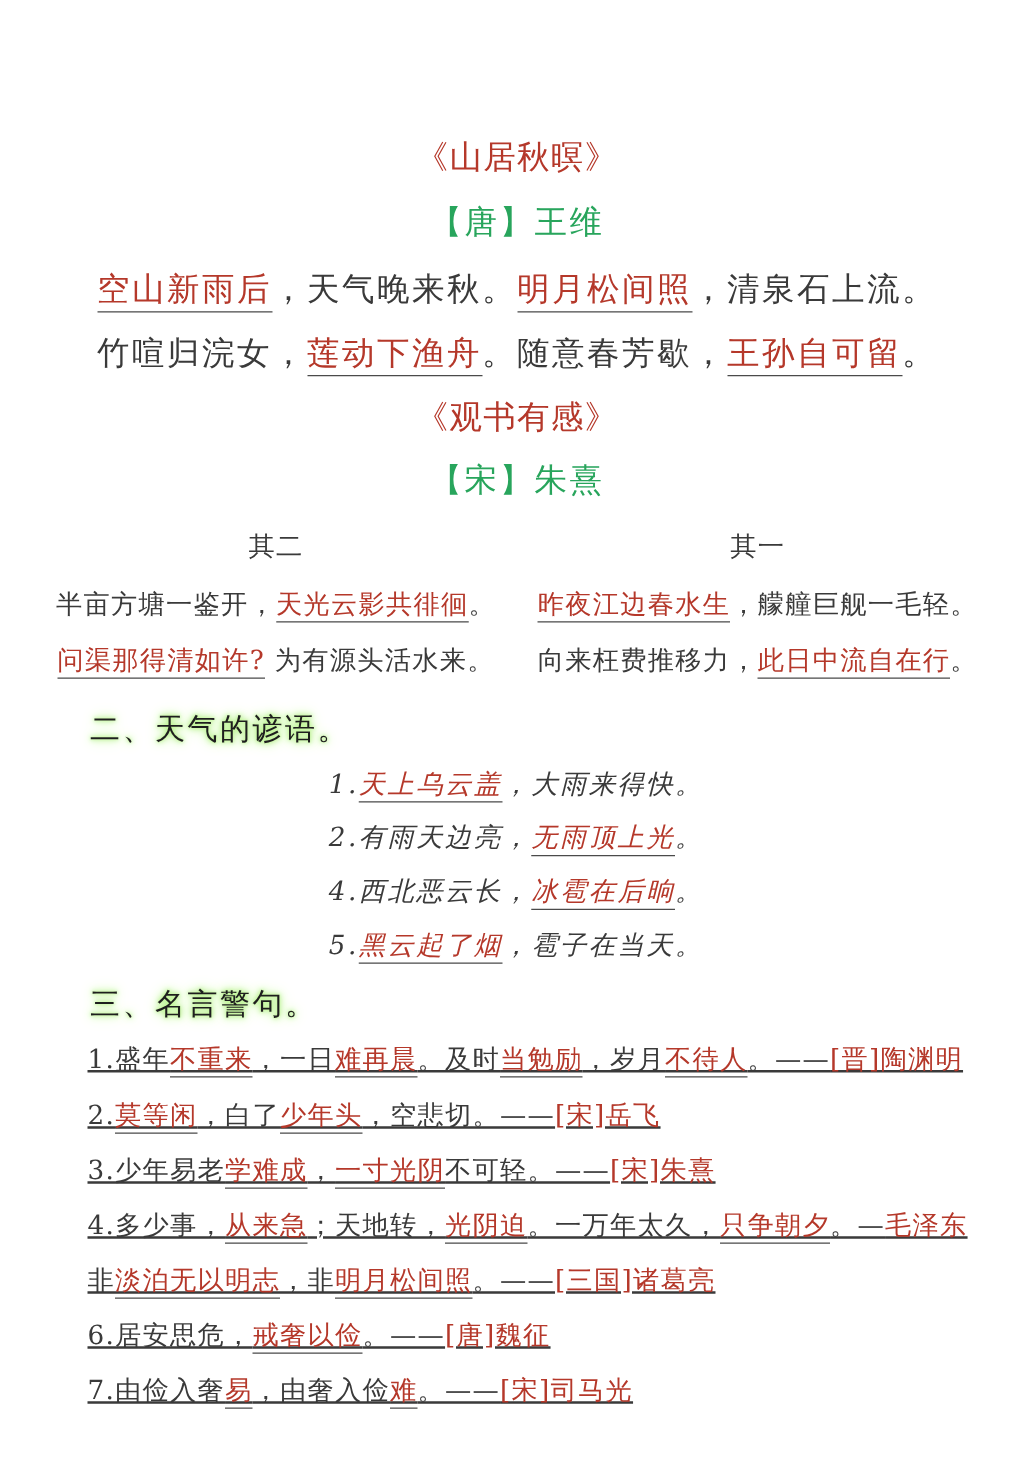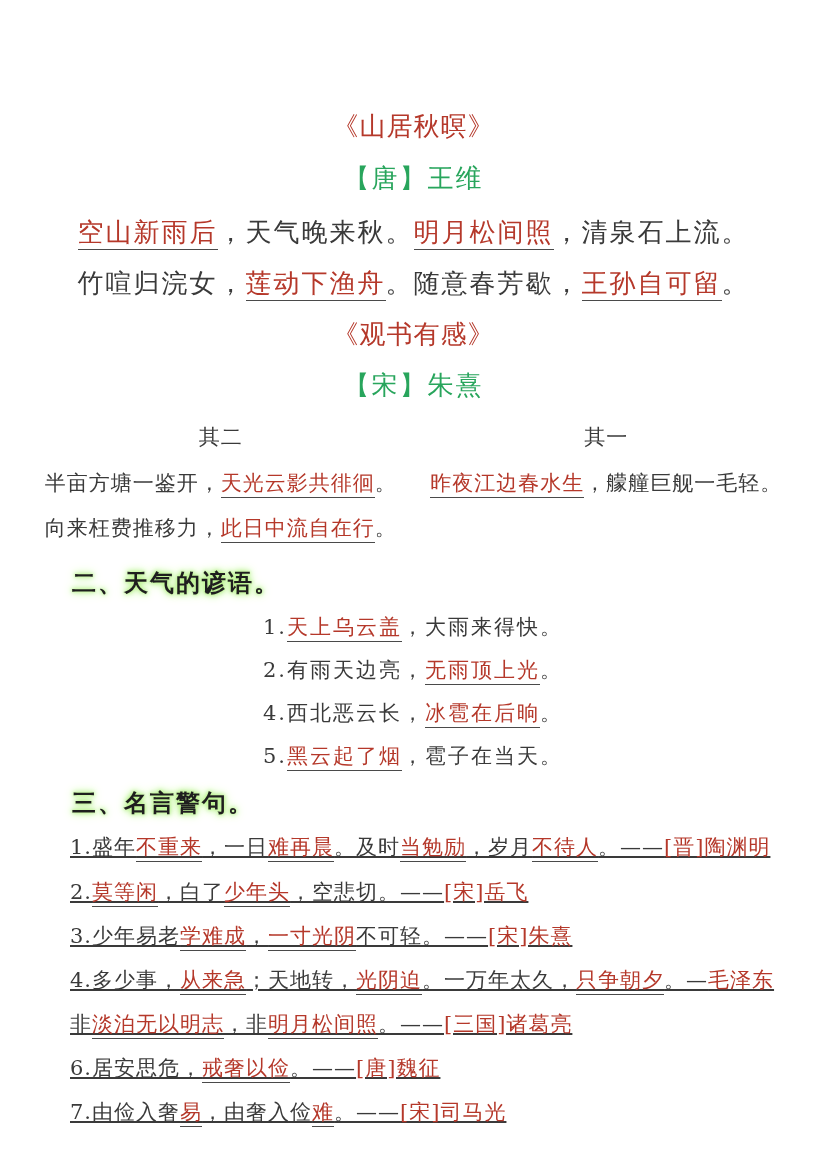--- a/index.html
+++ b/index.html
@@ -14,27 +14,27 @@
   .center-line { text-align: center; font-size: 26px; line-height: 1.15; margin: 0 0 20px 0; }
   .poem-title { color: var(--red, #b5382a); letter-spacing: 1px; margin-bottom: 22px; }
   .poem-author { color: var(--green, #28a55c); margin-bottom: 24px; letter-spacing: 2px; }
   .poem-line { font-size: 26px; letter-spacing: 2px; margin-bottom: 21px; }
 
   .two-col { display: grid; grid-template-columns: 1fr 1fr; padding: 0 28px; }
   .two-col .cell { text-align: center; font-size: 21px; line-height: 1.2; margin-bottom: 20px; letter-spacing: 1px; }
   .part-label { font-size: 21px; color: var(--ink, #3a3a3a); margin-bottom: 14px; }
 
   .section-heading {
-    font-size: 24px; font-weight: bold; color: #1e1e1e;
+    font-size: 24px; font-weight: normal; color: #1e1e1e;
     margin: 6px 0 16px 72px; letter-spacing: 2px;
     text-shadow: 0 0 2px #c9f7a0, 0 0 4px #aef07e, 0 0 7px #aef07e, 0 0 12px #c9f7a0;
   }
   .section-heading.second { margin-top: 16px; }
 
-  .proverb-list { padding-left: 263px; }
+  .proverb-list { padding-left: 263px; font-style: italic; }
   .proverb-line { font-size: 21px; line-height: 1.15; margin-bottom: 19px; letter-spacing: 2px; }
 
   .quote-list { padding-left: 70px; padding-right: 30px; }
   .quote-line { font-size: 21px; line-height: 1.15; margin-bottom: 20px; letter-spacing: 1px; text-decoration: underline; }
 
   .seg-k { color: var(--ink, #3a3a3a); }
   .seg-r { color: var(--red, #b5382a); }
   .seg-ru {
     color: var(--red, #b5382a);
     border-bottom: 1.6px solid #4a4a4a;
@@ -56,20 +56,21 @@
 
   <div class="two-col">
     <div class="cell part-label">其二</div>
     <div class="cell part-label">其一</div>
   </div>
   <div class="two-col">
     <div class="cell"><span class="seg-k">半亩方塘一鉴开，</span><span class="seg-ru">天光云影共徘徊</span><span class="seg-k">。</span></div>
     <div class="cell"><span class="seg-ru">昨夜江边春水生</span><span class="seg-k">，艨艟巨舰一毛轻。</span></div>
   </div>
   <div class="two-col">
+    <div class="cell"><span class="seg-ru">问渠那得清如许?</span><span class="seg-k"> 为有源头活水来。</span></div>
     <div class="cell"><span class="seg-k">向来枉费推移力，</span><span class="seg-ru">此日中流自在行</span><span class="seg-k">。</span></div>
   </div>
 
   <div class="section-heading">二、天气的谚语。</div>
   <div class="proverb-list">
     <div class="proverb-line"><span class="seg-k">1.</span><span class="seg-ru">天上乌云盖</span><span class="seg-k">，大雨来得快。</span></div>
     <div class="proverb-line"><span class="seg-k">2.有雨天边亮，</span><span class="seg-ru">无雨顶上光</span><span class="seg-k">。</span></div>
     <div class="proverb-line"><span class="seg-k">4.西北恶云长，</span><span class="seg-ru">冰雹在后晌</span><span class="seg-k">。</span></div>
     <div class="proverb-line"><span class="seg-k">5.</span><span class="seg-ru">黑云起了烟</span><span class="seg-k">，雹子在当天。</span></div>
   </div>

